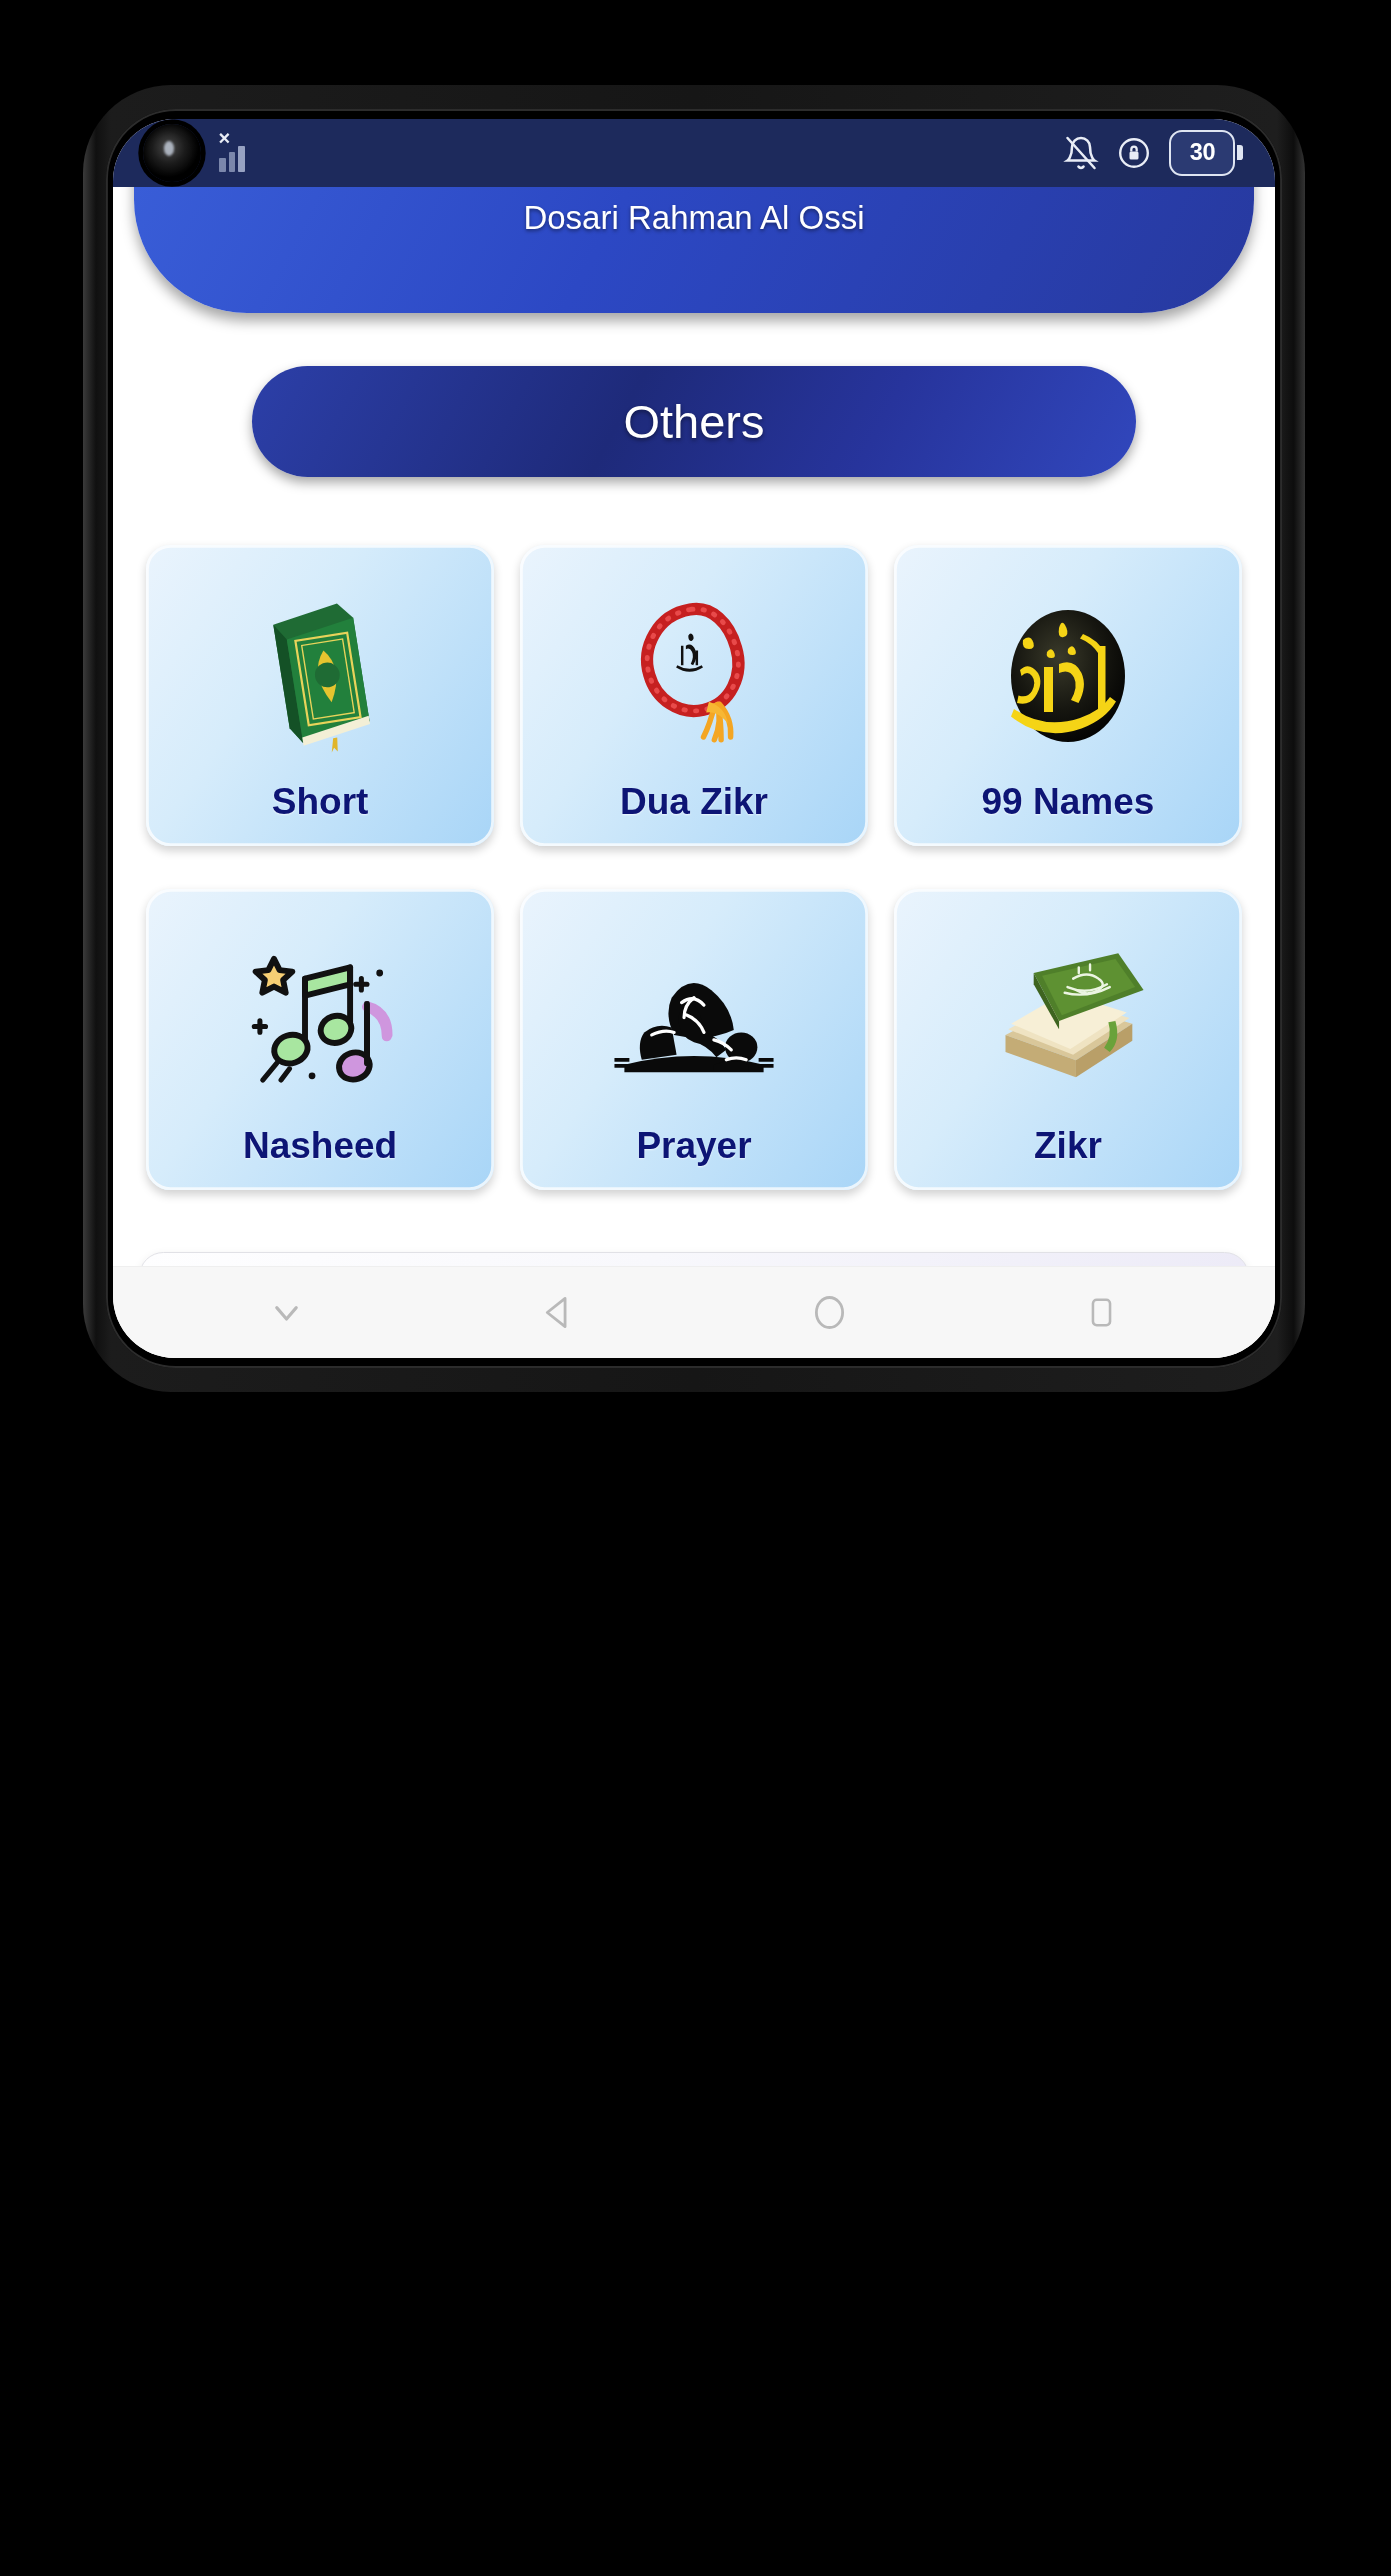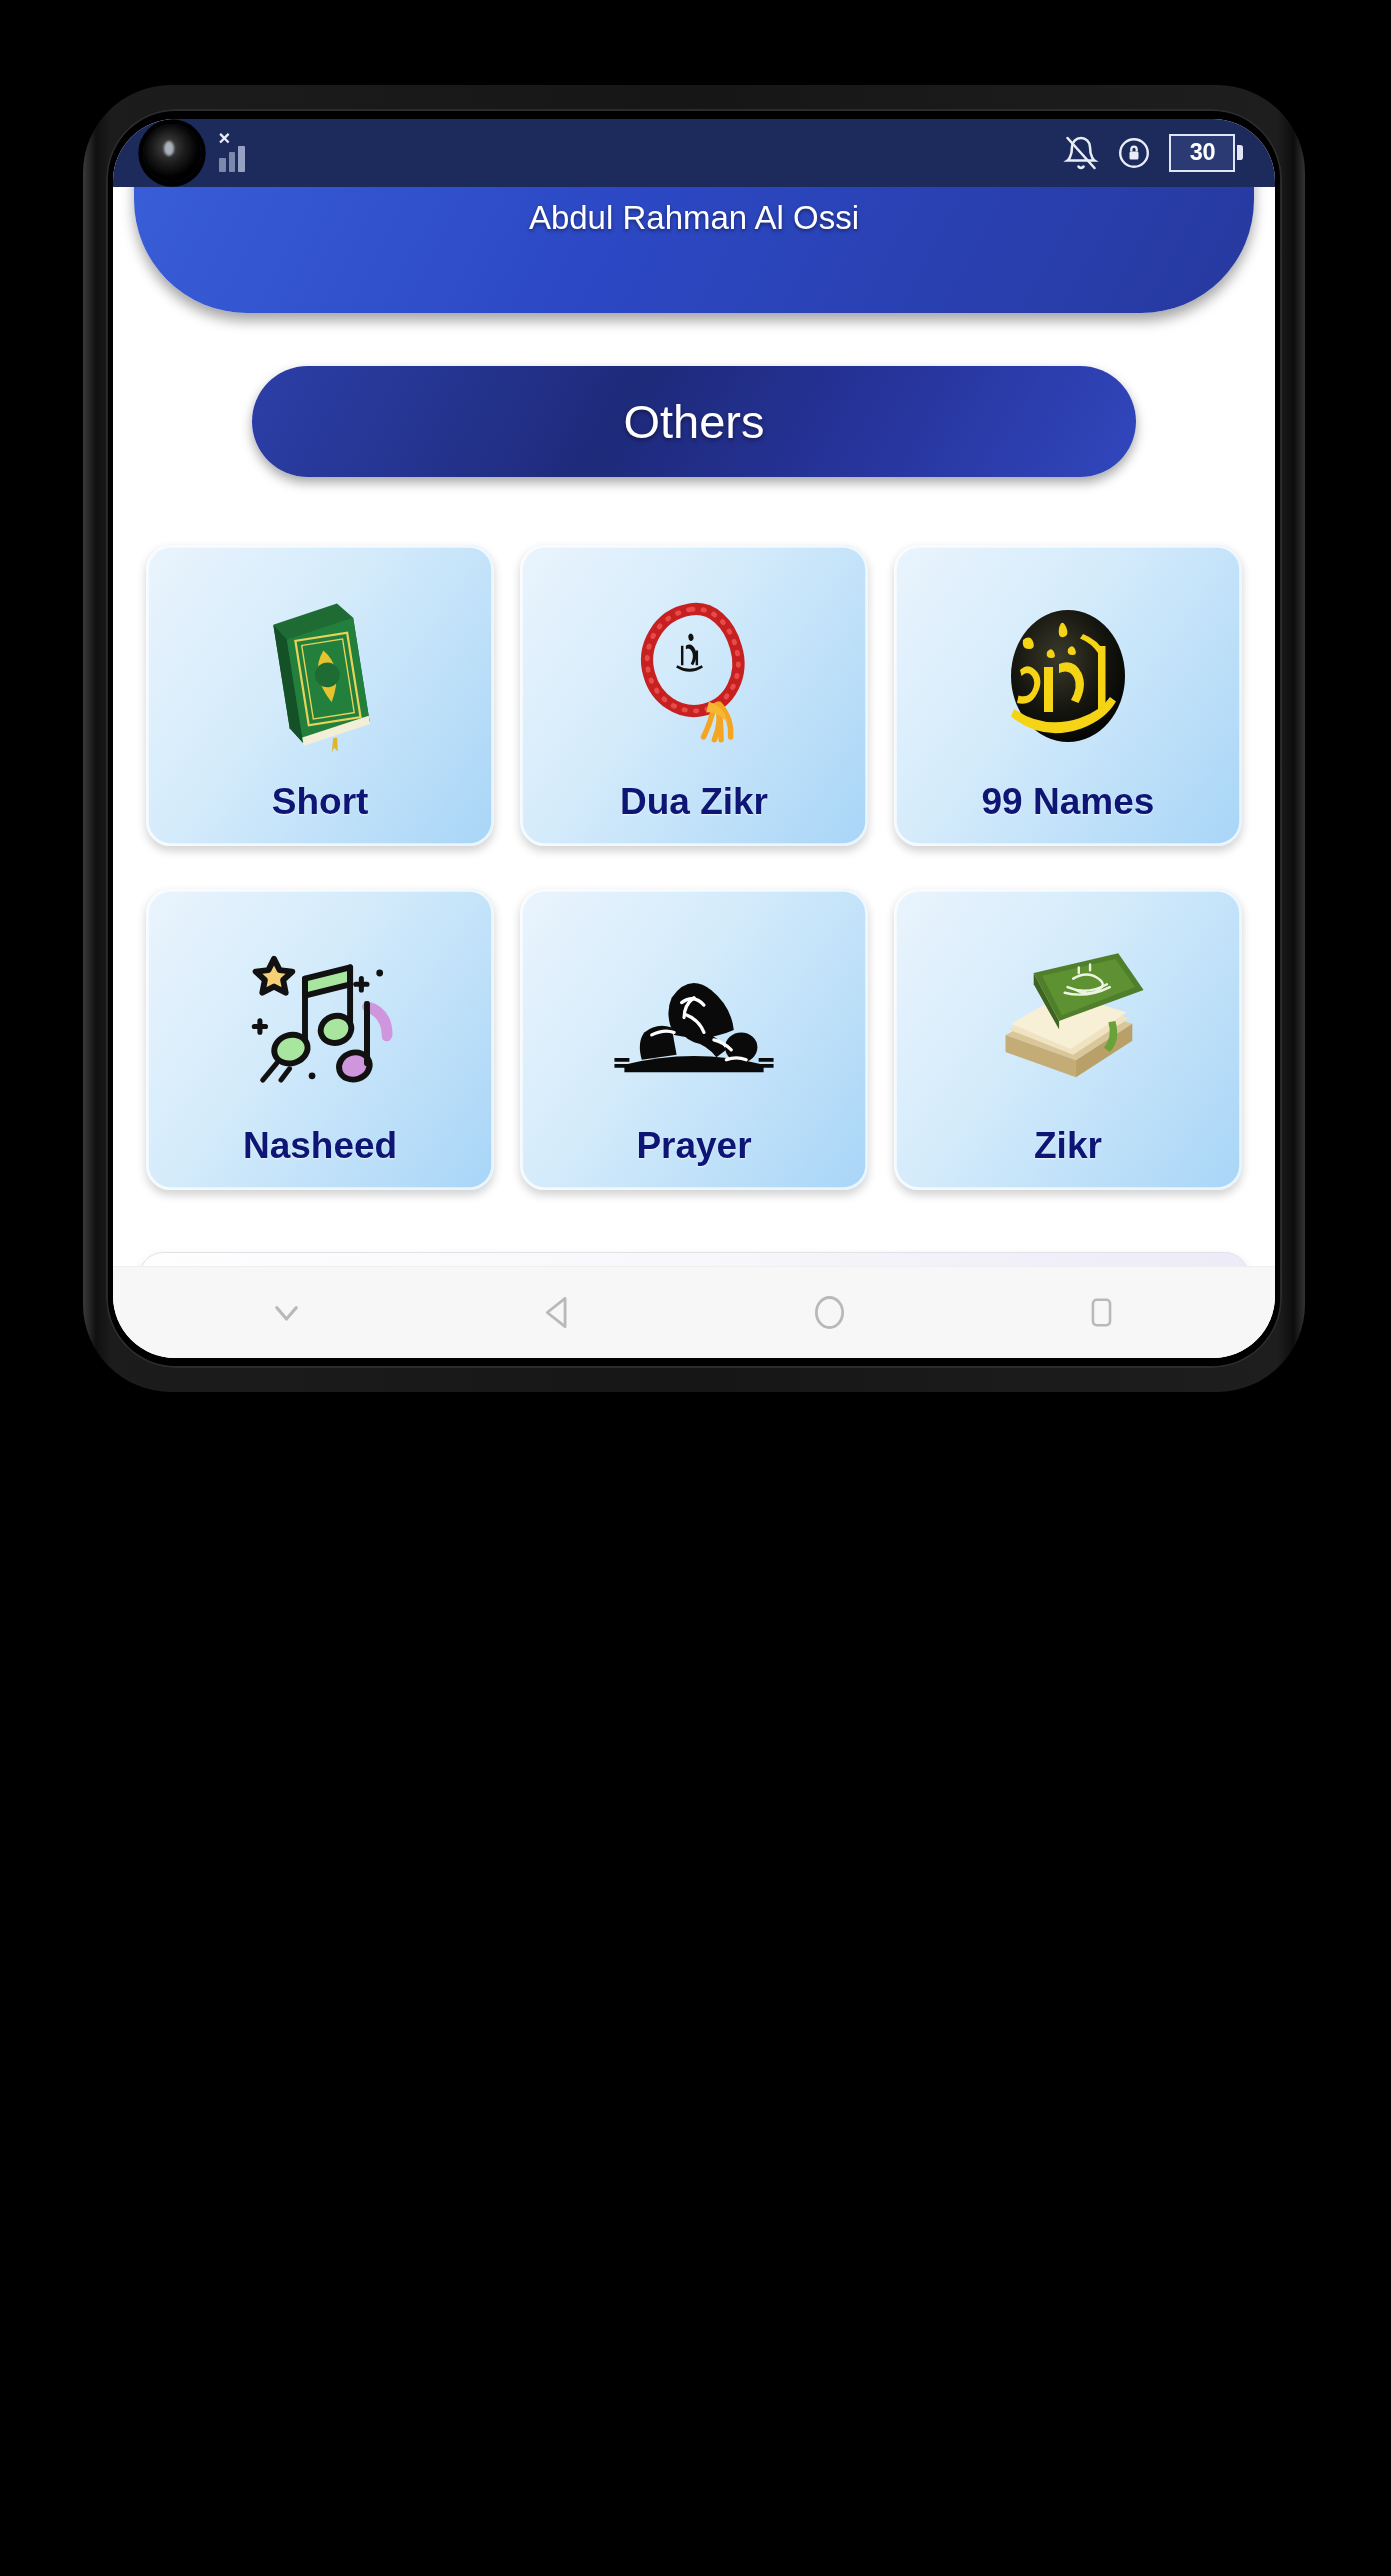--- a/index.html
+++ b/index.html
@@ -100,23 +100,23 @@
     position: absolute; left: -0.9px; top: -5.6px;
     font-size: 20px; color: #e9edf6; font-weight: 700; line-height: 1;
   }
 
   .sb-right { display: flex; align-items: center; gap: 17px; }
   .sb-icon { color: #e9edf6; display: flex; align-items: center; }
   .battery {
     display: flex; align-items: center;
   }
   .battery-shell {
-    width: 66px; height: 38px;
+    width: 66px; height: 46px;
     border: 2.8px solid #dfe5f2;
-    border-radius: 0;
+    border-radius: 13px;
     display: flex; align-items: center; justify-content: center;
     background: #2b3a72;
   }
   .battery-lvl {
     color: #ffffff; font-size: 23.5px; font-weight: 700; letter-spacing: -0.5px;
   }
   .battery-tip {
     width: 5.6px; height: 15px; background: #dfe5f2; border-radius: 0 2.8px 2.8px 0; margin-left: 1.9px;
   }
 
@@ -284,21 +284,21 @@
               <span class="battery-tip"></span>
             </span>
           </div>
         </div>
 
         <div class="content">
 
           <div class="reciter-row">
             <div class="reciter-card">
 
-              <span class="reciter-name">Abdul Rahman Al Ossi</span>
+              <span class="reciter-name">Dosari Rahman Al Ossi</span>
             </div>
           </div>
 
           <div class="others-wrap">
             <button class="others-btn">
               <span class="others-label">Others</span>
             </button>
           </div>
 
           <div class="tile-grid">

